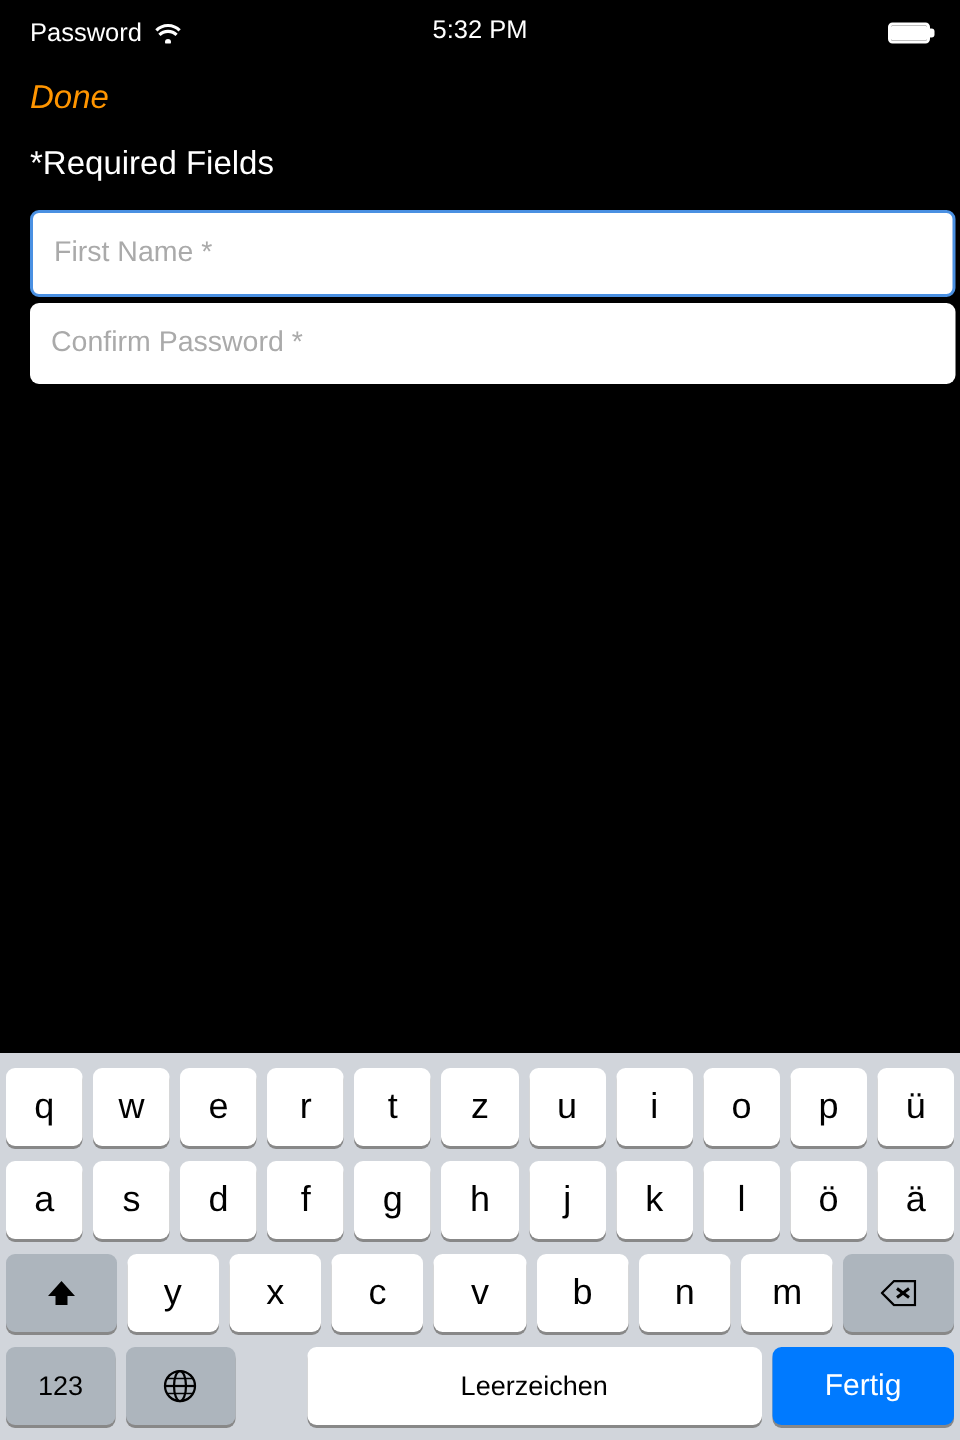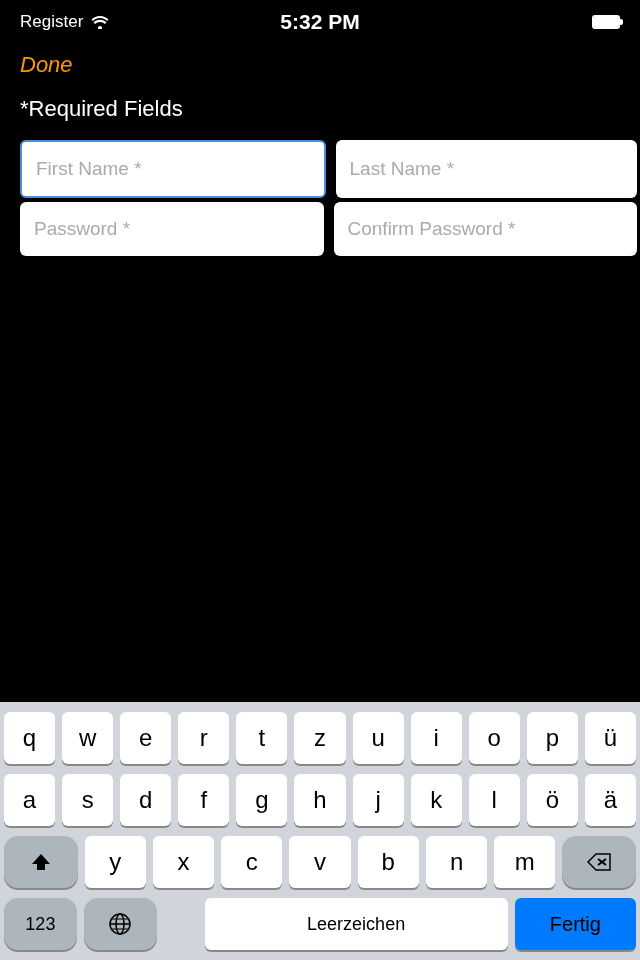--- a/index.html
+++ b/index.html
@@ -25,22 +25,22 @@
     .status-left {
       display: flex;
       align-items: center;
       gap: 8px;
       color: #fff;
       font-size: 17px;
       font-weight: 500;
     }
     .status-center {
       color: #fff;
-      font-size: 21px;
-      font-weight: 700;
+      font-size: 17px;
+      font-weight: 400;
       position: absolute;
       left: 50%;
       transform: translateX(-50%);
       top: 10px;
     }
     .status-right {
       display: flex;
       align-items: center;
       gap: 6px;
     }
@@ -169,26 +169,25 @@
       font-weight: 400;
       color: #000;
       cursor: pointer;
       box-shadow: 0 2px 0 #888;
       user-select: none;
     }
 
     .key.dark {
       background: #ADB5BD;
       color: #000;
-      border-radius: 14px;
     }
 
     .key.blue {
       background: #007AFF;
-      color: #000000;
+      color: #ffffff;
       font-size: 20px;
       flex: 2;
     }
 
     .key.space {
       flex: 5;
       font-size: 18px;
       color: #000;
       margin-left: 41px;
     }
@@ -211,21 +210,21 @@
     }
   </style>
 </head>
 <body>
 
 
 
 
 <div class="status-bar">
   <div class="status-left">
-    <span>Register</span>
+    <span>Password</span>
     <svg width="18" height="14" viewBox="0 0 18 14" fill="white">
       <path d="M9 3C11.76 3 14.24 4.14 16 6L17.5 4.5C15.34 2.32 12.32 1 9 1C5.68 1 2.66 2.32 0.5 4.5L2 6C3.76 4.14 6.24 3 9 3Z"></path>
       <path d="M9 7C10.93 7 12.68 7.77 13.96 9.04L15.46 7.54C13.79 5.87 11.51 4.87 9 4.87C6.49 4.87 4.21 5.87 2.54 7.54L4.04 9.04C5.32 7.77 7.07 7 9 7Z"></path>
       <circle cx="9" cy="13" r="2"></circle>
     </svg>
   </div>
   <div class="status-center">5:32 PM</div>
   <div class="status-right">
     <div class="battery">
       <div class="battery-fill"></div>
@@ -235,26 +234,24 @@
 
 
 <button class="done-button">Done</button>
 
 
 <div class="form-area">
   <div class="required-label">*Required Fields</div>
 
   <div class="form-row">
     <input class="form-input active" type="text" placeholder="First Name *" style="">
-    <input class="form-input" type="text" placeholder="Last Name *" style="">
   </div>
 
 
   <div class="form-row">
-    <input class="form-input" type="password" placeholder="Password *" style="">
     <input class="form-input" type="password" placeholder="Confirm Password *" style="">
   </div>
 
 </div>
 
 
 <div class="keyboard">
 
   <div class="key-row">
     <div class="key">q</div>

